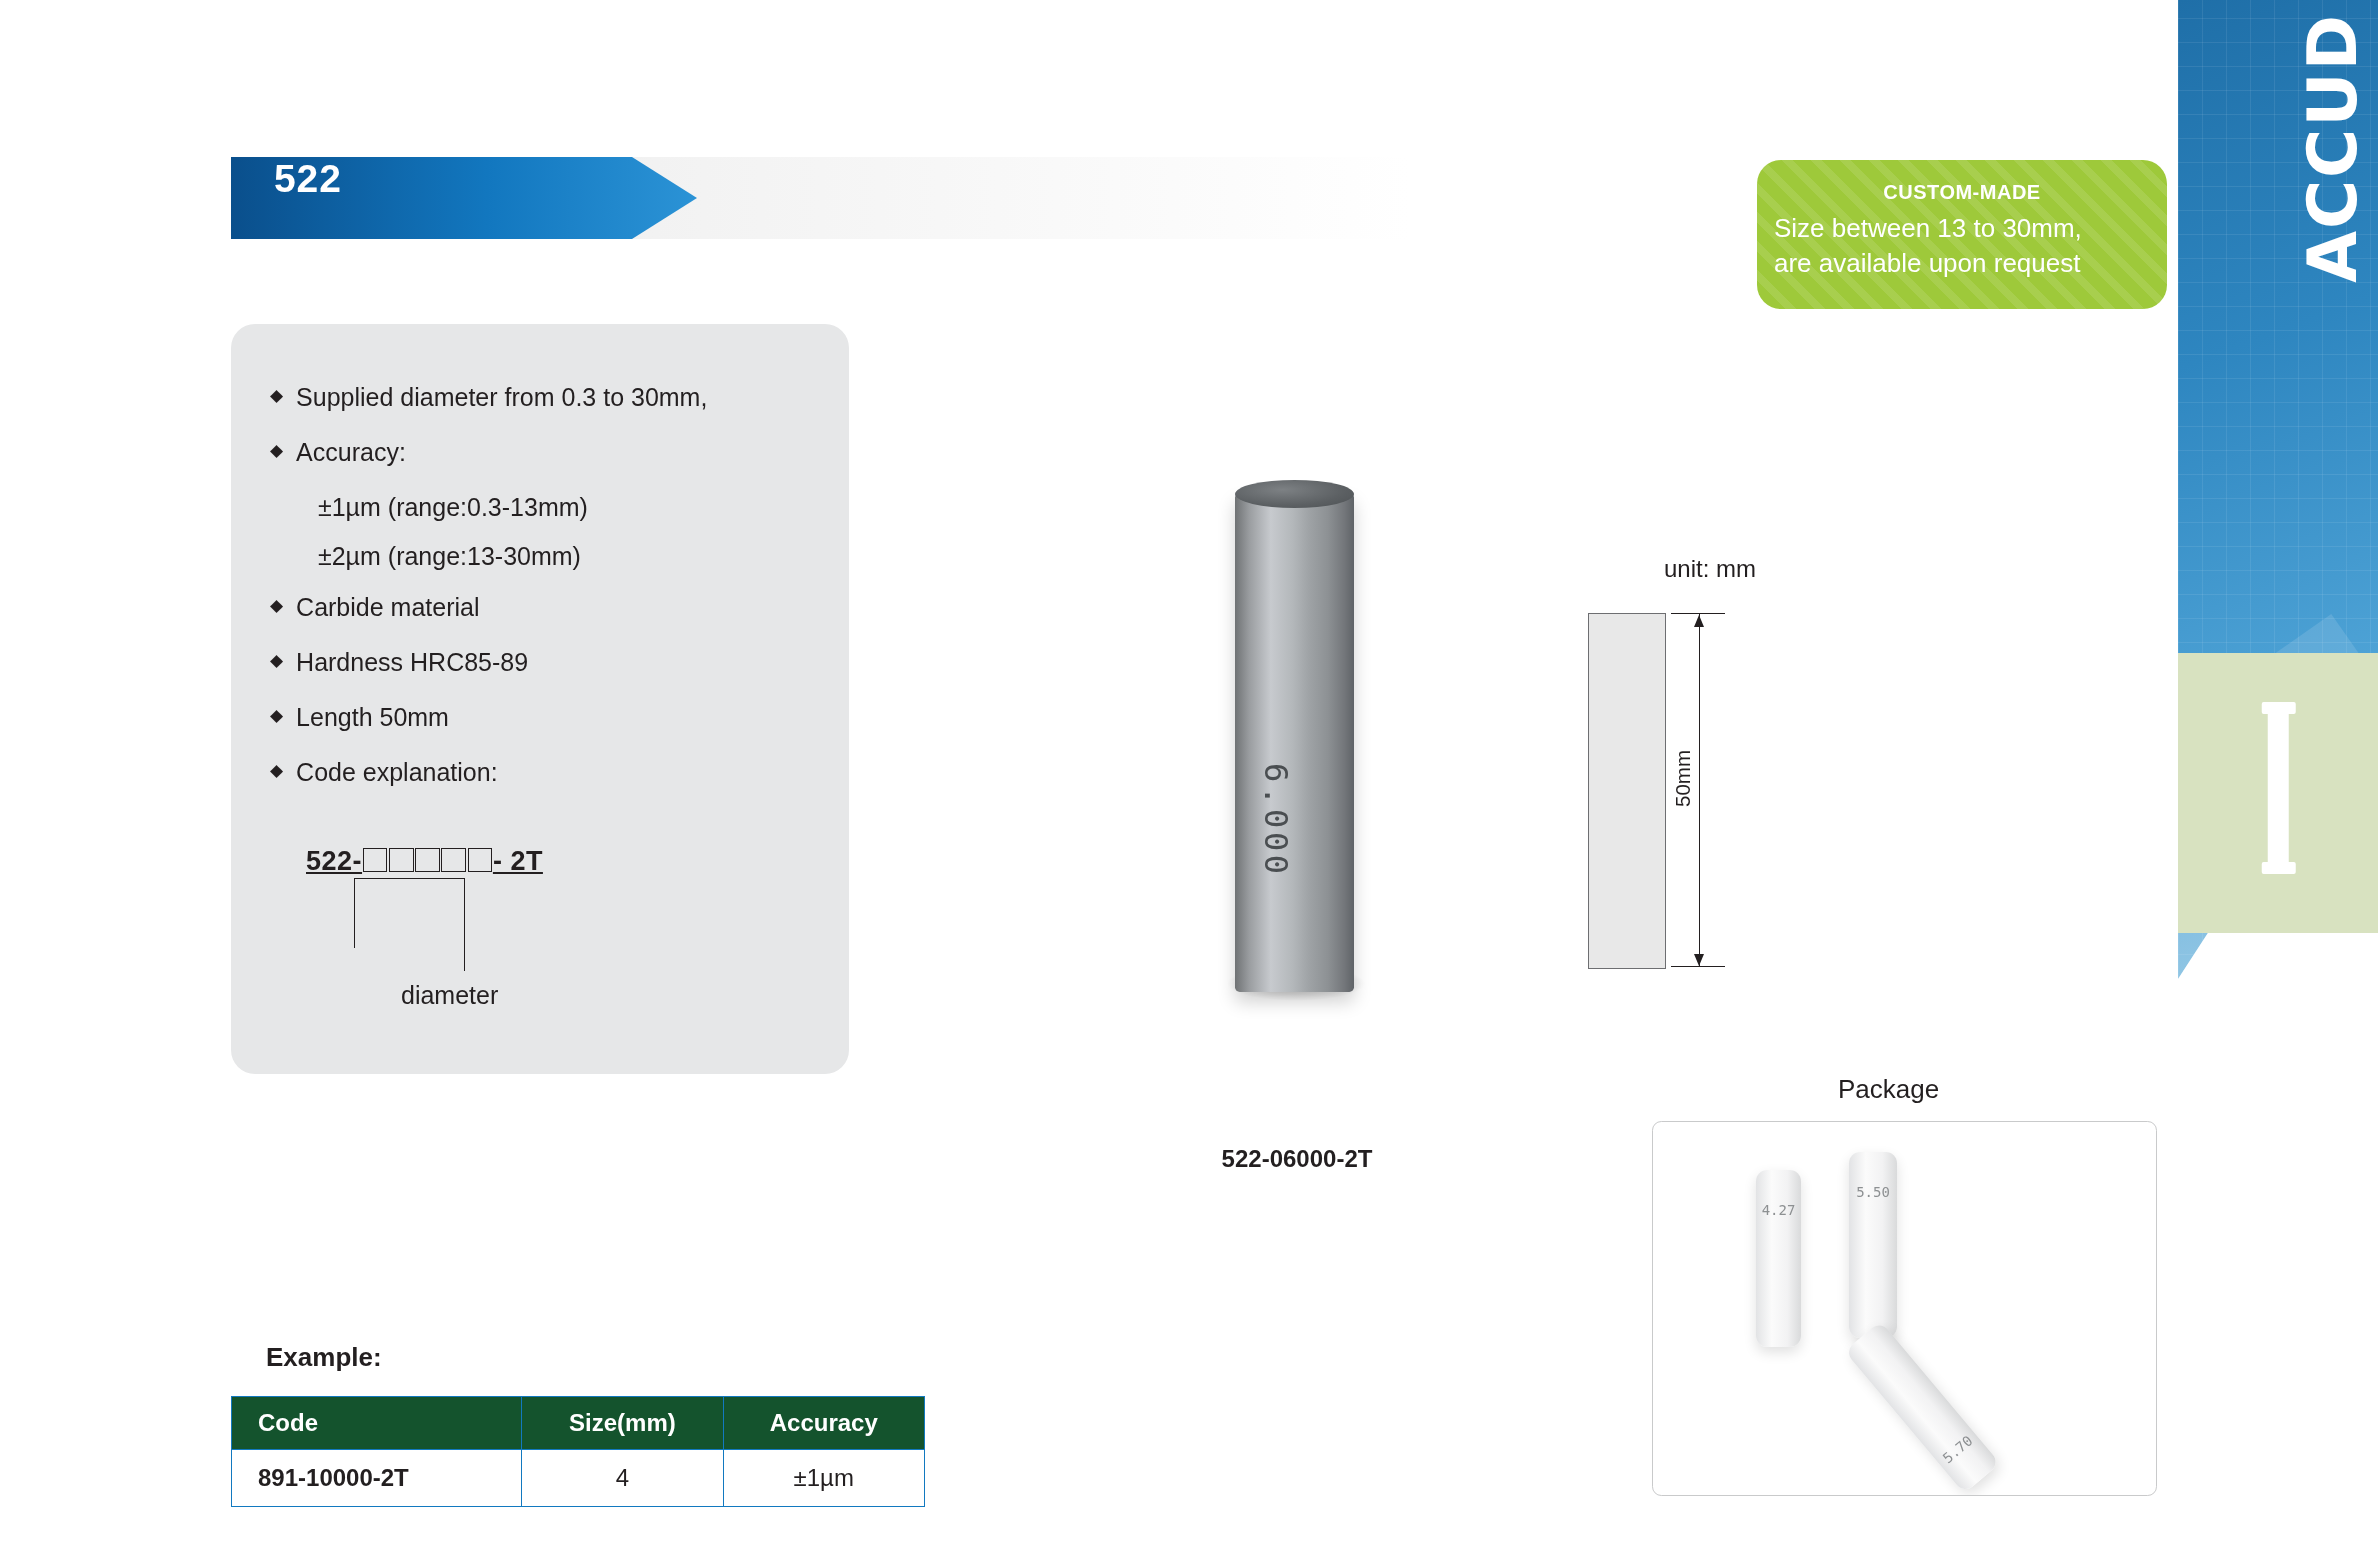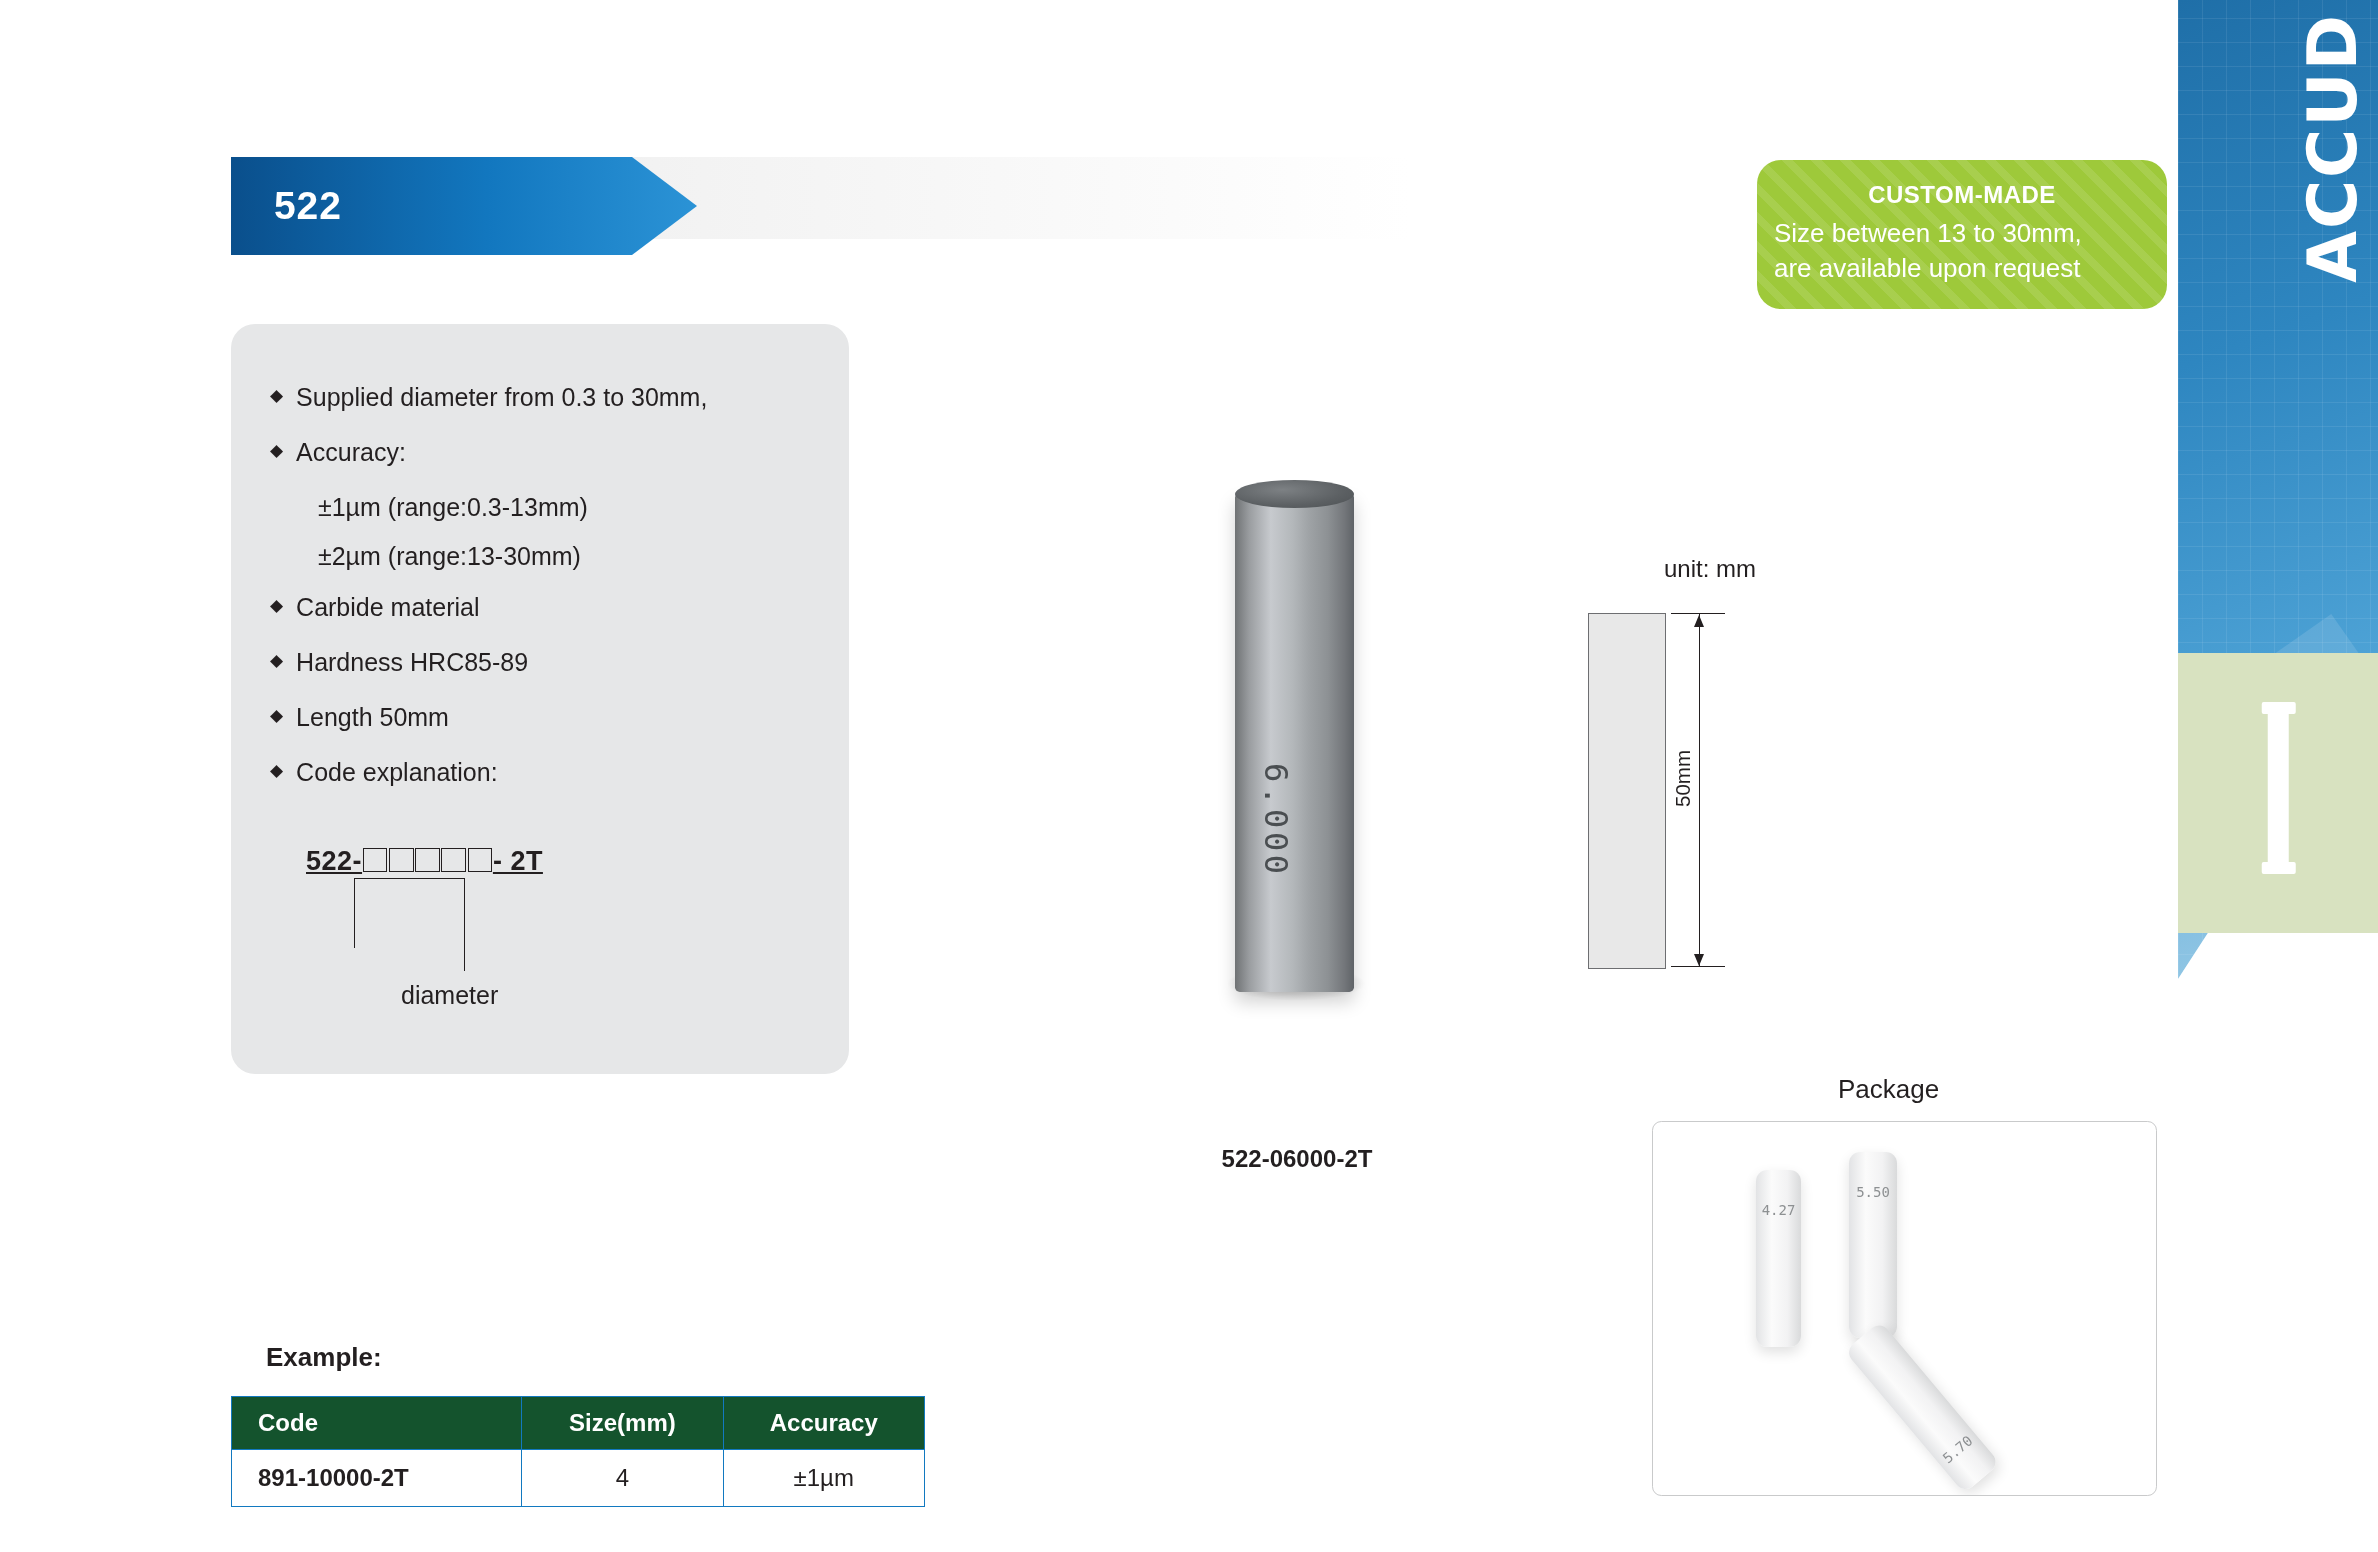--- a/index.html
+++ b/index.html
@@ -119,25 +119,24 @@
   .header .bar-gradient {
     position: absolute;
     left: 0; top: 0;
     width: 100%; height: 100%;
     background: linear-gradient(90deg, #e9e9e9 0%, #f3f3f3 40%, #ffffff 100%);
   }
   .header .code-tag {
     position: absolute;
     left: 0; top: 0;
     width: 466px;
-    height: 98px;
+    height: 82px;
     background: linear-gradient(90deg, #0a4f8c 0%, #1277bf 55%, #2b93d6 100%);
     clip-path: polygon(0 0, 401px 0, 466px 50%, 401px 100%, 0 100%);
     display: flex;
-    align-items: center;
   }
   .header .code-text {
     color: #ffffff;
     font-size: 39px;
     font-weight: bold;
     margin-left: 43px;
     letter-spacing: 0.9px;
   }
   .header .title-text {
     position: absolute;
@@ -166,21 +165,21 @@
   }
   .custom-badge .pattern {
     position: absolute;
     inset: 0;
     background-image: repeating-linear-gradient(45deg, rgba(255,255,255,0.10) 0 7.5px, transparent 7.5px 20.5px);
   }
   .custom-badge .cb-title {
     position: relative;
     margin: 20.5px 0 7.5px 0;
     text-align: center;
-    font-size: 24px;
+    font-size: 20px;
     font-weight: bold;
     letter-spacing: 0.5px;
   }
   .custom-badge .cb-line {
     position: relative;
     font-size: 26px;
     line-height: 1.35;
     padding: 0 17px;
   }
 

